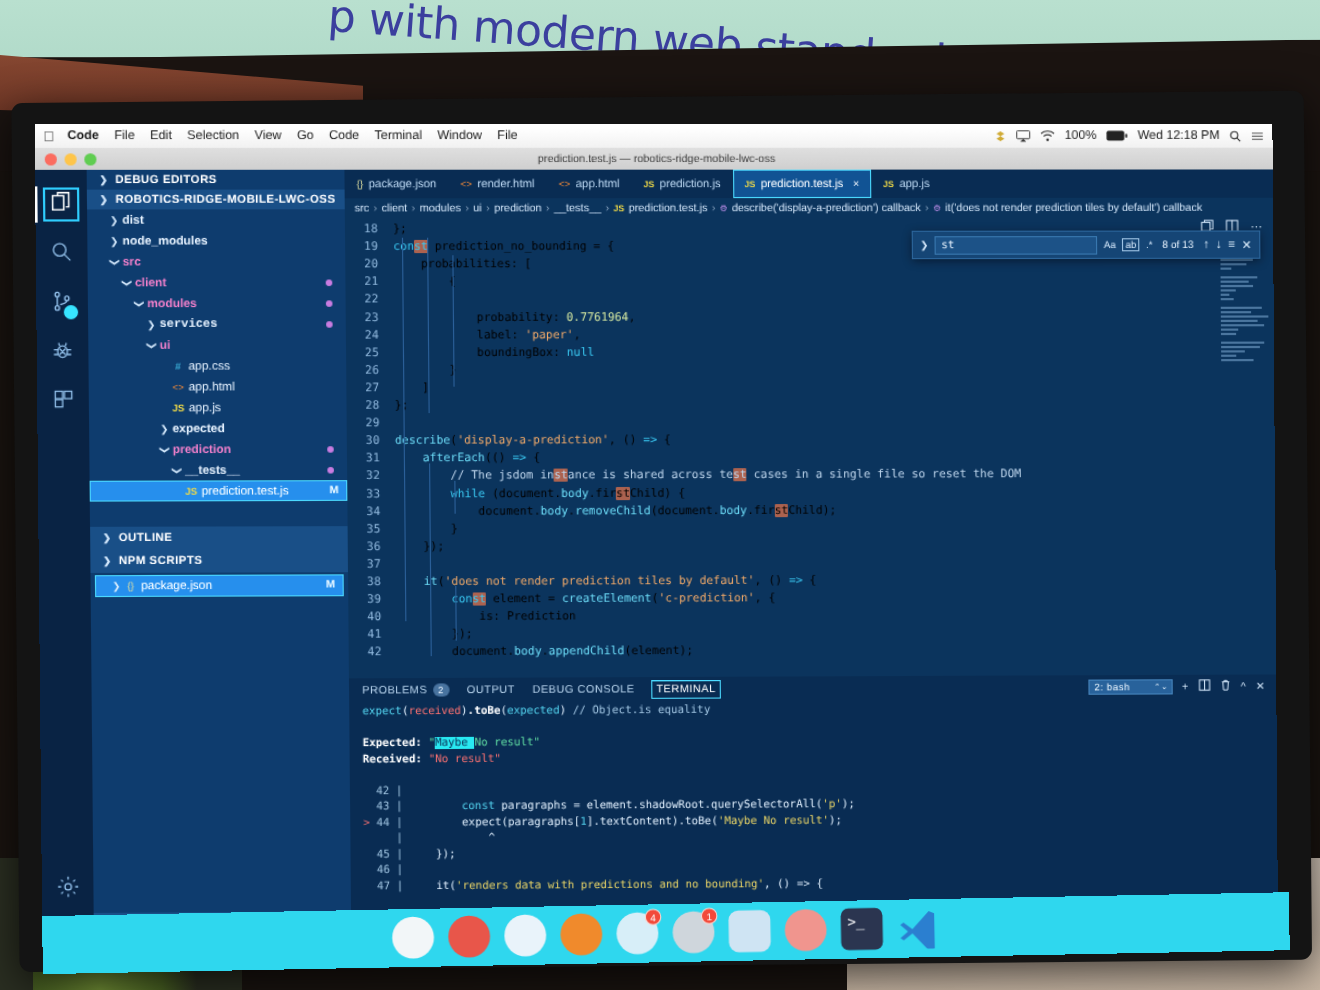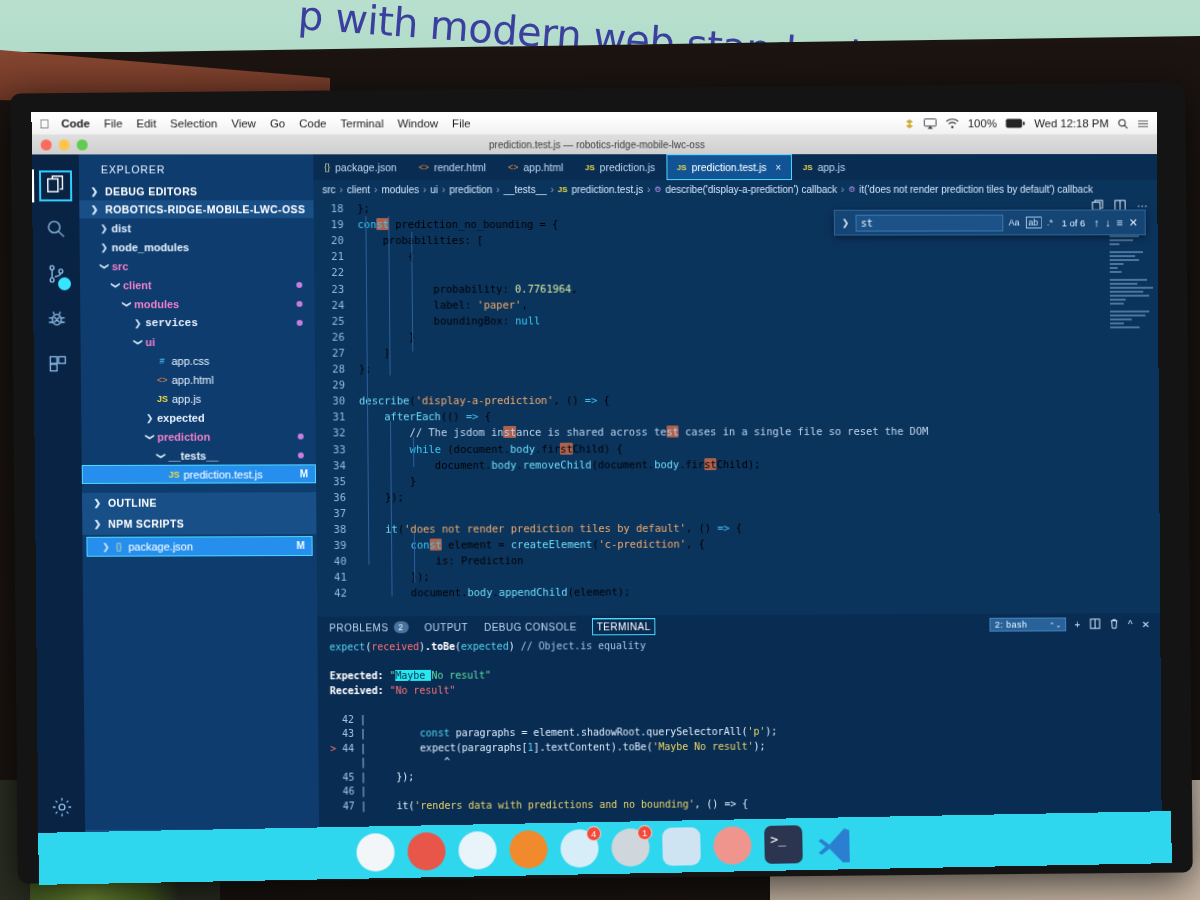--- a/index.html
+++ b/index.html
@@ -421,21 +421,20 @@
             <span>
               <svg width="22" height="22" viewBox="0 0 24 24" fill="none" stroke="currentColor" stroke-width="1.4">
                 <circle cx="12" cy="12" r="3.2"></circle>
                 <path d="M12 2v3M12 19v3M2 12h3M19 12h3M5 5l2 2M17 17l2 2M19 5l-2 2M7 17l-2 2"></path>
               </svg>
             </span>
           </div>
         </div>
 
         <div class="sidebar">
-          <div class="sb-title">EXPLORER</div>
 
           <div class="sb-section">
             <span class="chev">❯</span>
             <span>DEBUG EDITORS</span>
           </div>
 
           <div class="sb-section hl">
             <span class="chev">❯</span>
             <span>ROBOTICS-RIDGE-MOBILE-LWC-OSS</span>
           </div>
@@ -628,21 +627,21 @@
                   <div class="mm" style="width: 14px;"></div>
                   <div class="mm" style="width: 30px;"></div>
                 </div>
 
             <div class="find">
               <span class="tog">❯</span>
               <span class="inp">st</span>
               <span class="opt">Aa</span>
               <span class="opt" style="border:1px solid #9dbfdd;padding:0 2px;">ab</span>
               <span class="opt">.*</span>
-              <span class="cnt">1 of 6</span>
+              <span class="cnt">8 of 13</span>
               <span class="btn">↑</span>
               <span class="btn">↓</span>
               <span class="btn">≡</span>
               <span class="btn">✕</span>
             </div>
           </div>
 
           <div class="panel">
             <div class="panel-head" id="panel-head">
                   <div class="ph-item">

